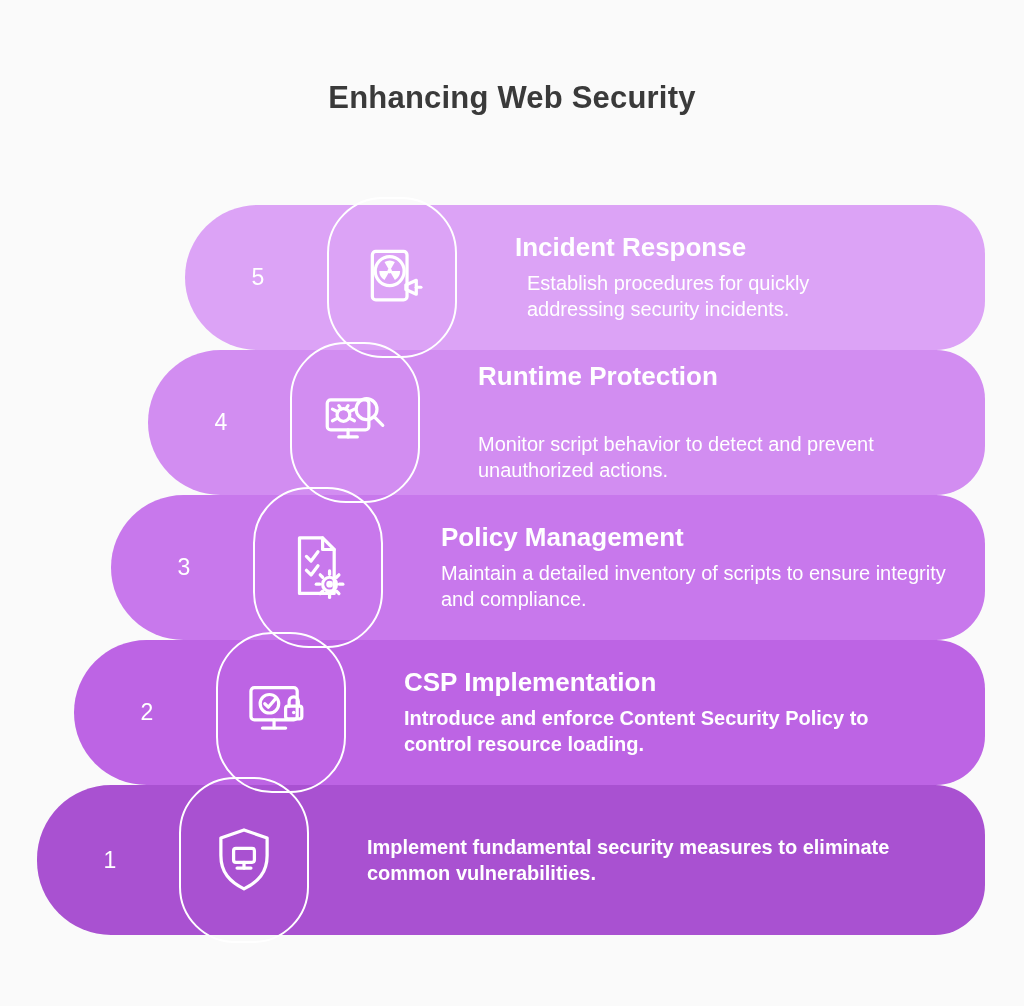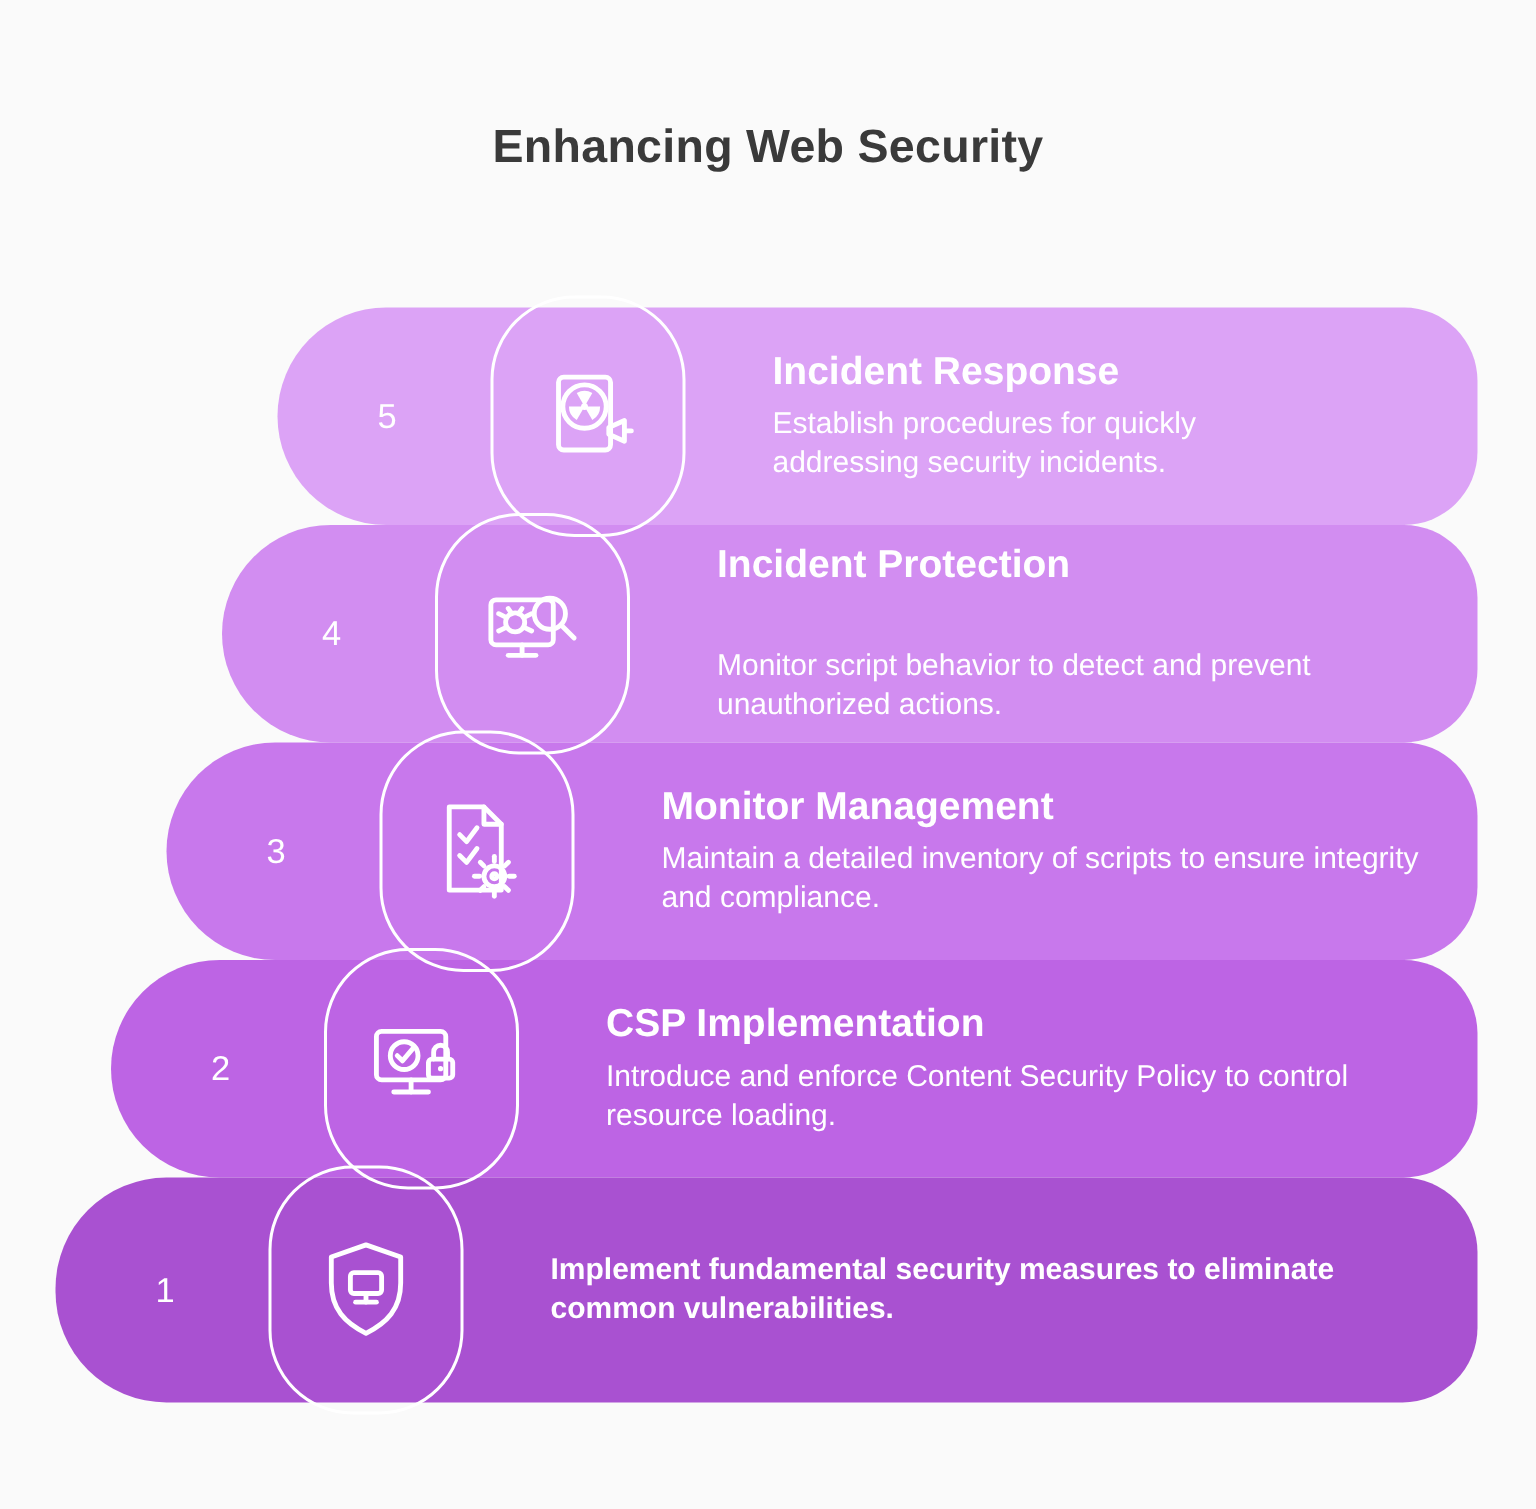--- a/index.html
+++ b/index.html
@@ -53,24 +53,24 @@
     position:absolute;left:330px;top:50%;transform:translateY(-50%);
     right:24px;color:#ffffff;
   }
   .step-title{
     margin:0 0 9px 0;
     font-size:26px;font-weight:bold;line-height:1.1;
   }
   .desc{
     margin:0;font-size:20px;line-height:1.32;font-weight:400;
   }
-  .row[data-step="0"] .desc{max-width:350px;}
+  .row[data-step="0"] .desc{max-width:350px;margin-left:12px;}
   .row[data-step="1"] .desc{max-width:470px;margin-top:41px;}
   .row[data-step="2"] .desc{max-width:510px;}
-  .row[data-step="3"] .desc{max-width:500px;}
+  .row[data-step="3"] .desc{max-width:500px;font-weight:bold;}
   .row[data-step="4"] .desc{max-width:575px;font-weight:bold;}
 </style>
 </head>
 <body style="background: rgb(250, 250, 250);">
 
 <div class="canvas">
 
   <h1 class="page-title">Enhancing Web Security</h1>
 
   <div class="row" data-step="0" style="--c: #dca3f6;">
@@ -105,21 +105,21 @@
         <path d="M16.5 28 l-4 2"></path>
         <path d="M27.5 22 l4 -2"></path>
         <path d="M27.5 28 l4 2"></path>
         <path d="M20 20 l-2 -3"></path>
         <path d="M24 20 l2 -3"></path>
         <circle cx="42" cy="20" r="9"></circle>
         <path d="M48.5 26.5 l7.5 7.5"></path>
       </svg>
     </div>
     <div class="content">
-      <h2 class="step-title">Incident Protection</h2>
+      <h2 class="step-title">Runtime Protection</h2>
       <p class="desc">Monitor script behavior to detect and prevent unauthorized actions.</p>
     </div>
   </div>
 
   <div class="row" data-step="2" style="--c: #c878ec;">
     <span class="num">3</span>
     <div class="capsule">
       <svg viewBox="0 0 64 64" aria-hidden="true">
         <path d="M16 6 h20 l10 10 v38 h-30 z"></path>
         <path d="M36 6 v10 h10"></path>
@@ -131,21 +131,21 @@
         <path d="M42 37.5 v-3"></path>
         <path d="M33.5 46 h-3"></path>
         <path d="M42 54.5 v3"></path>
         <path d="M48 40 l2.1 -2.1"></path>
         <path d="M36 40 l-2.1 -2.1"></path>
         <path d="M36 52 l-2.1 2.1"></path>
         <path d="M48 52 l2.1 2.1"></path>
       </svg>
     </div>
     <div class="content">
-      <h2 class="step-title">Monitor Management</h2>
+      <h2 class="step-title">Policy Management</h2>
       <p class="desc">Maintain a detailed inventory of scripts to ensure integrity and compliance.</p>
     </div>
   </div>
 
   <div class="row" data-step="3" style="--c: #bd64e4;">
     <span class="num">2</span>
     <div class="capsule">
       <svg viewBox="0 0 64 64" aria-hidden="true">
         <rect x="6" y="10" width="40" height="28" rx="3"></rect>
         <path d="M26 38 v7"></path>

